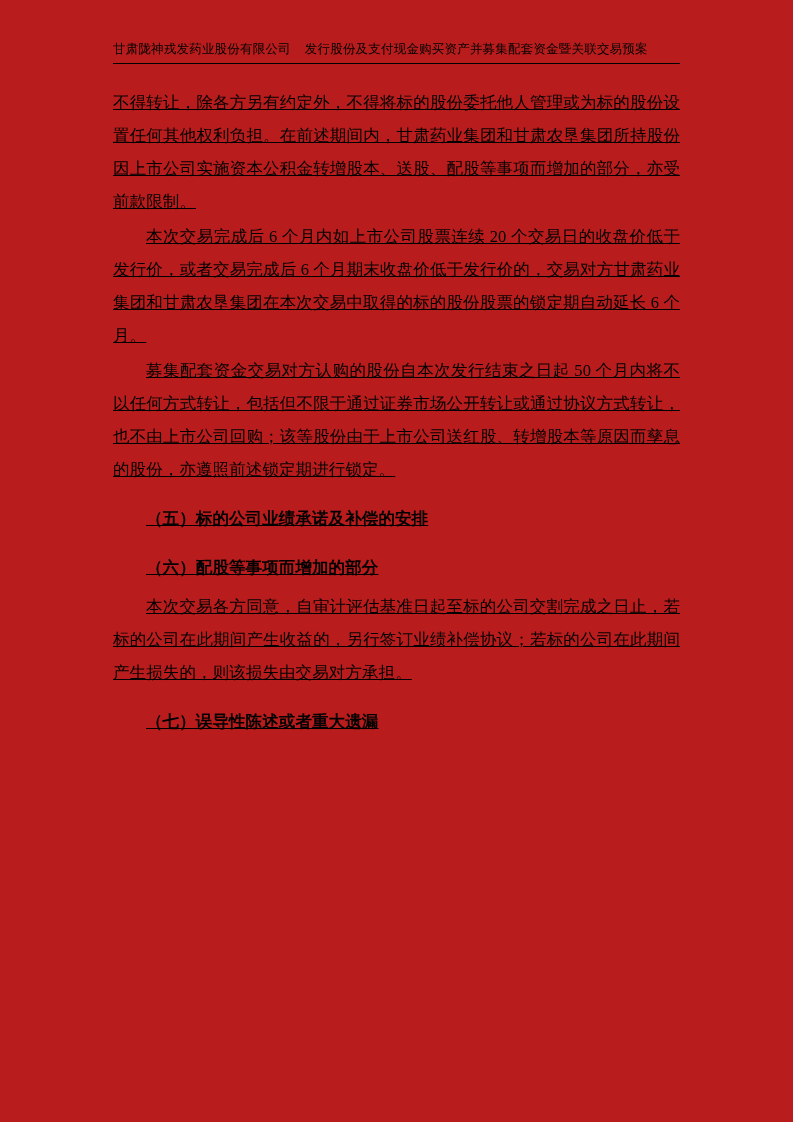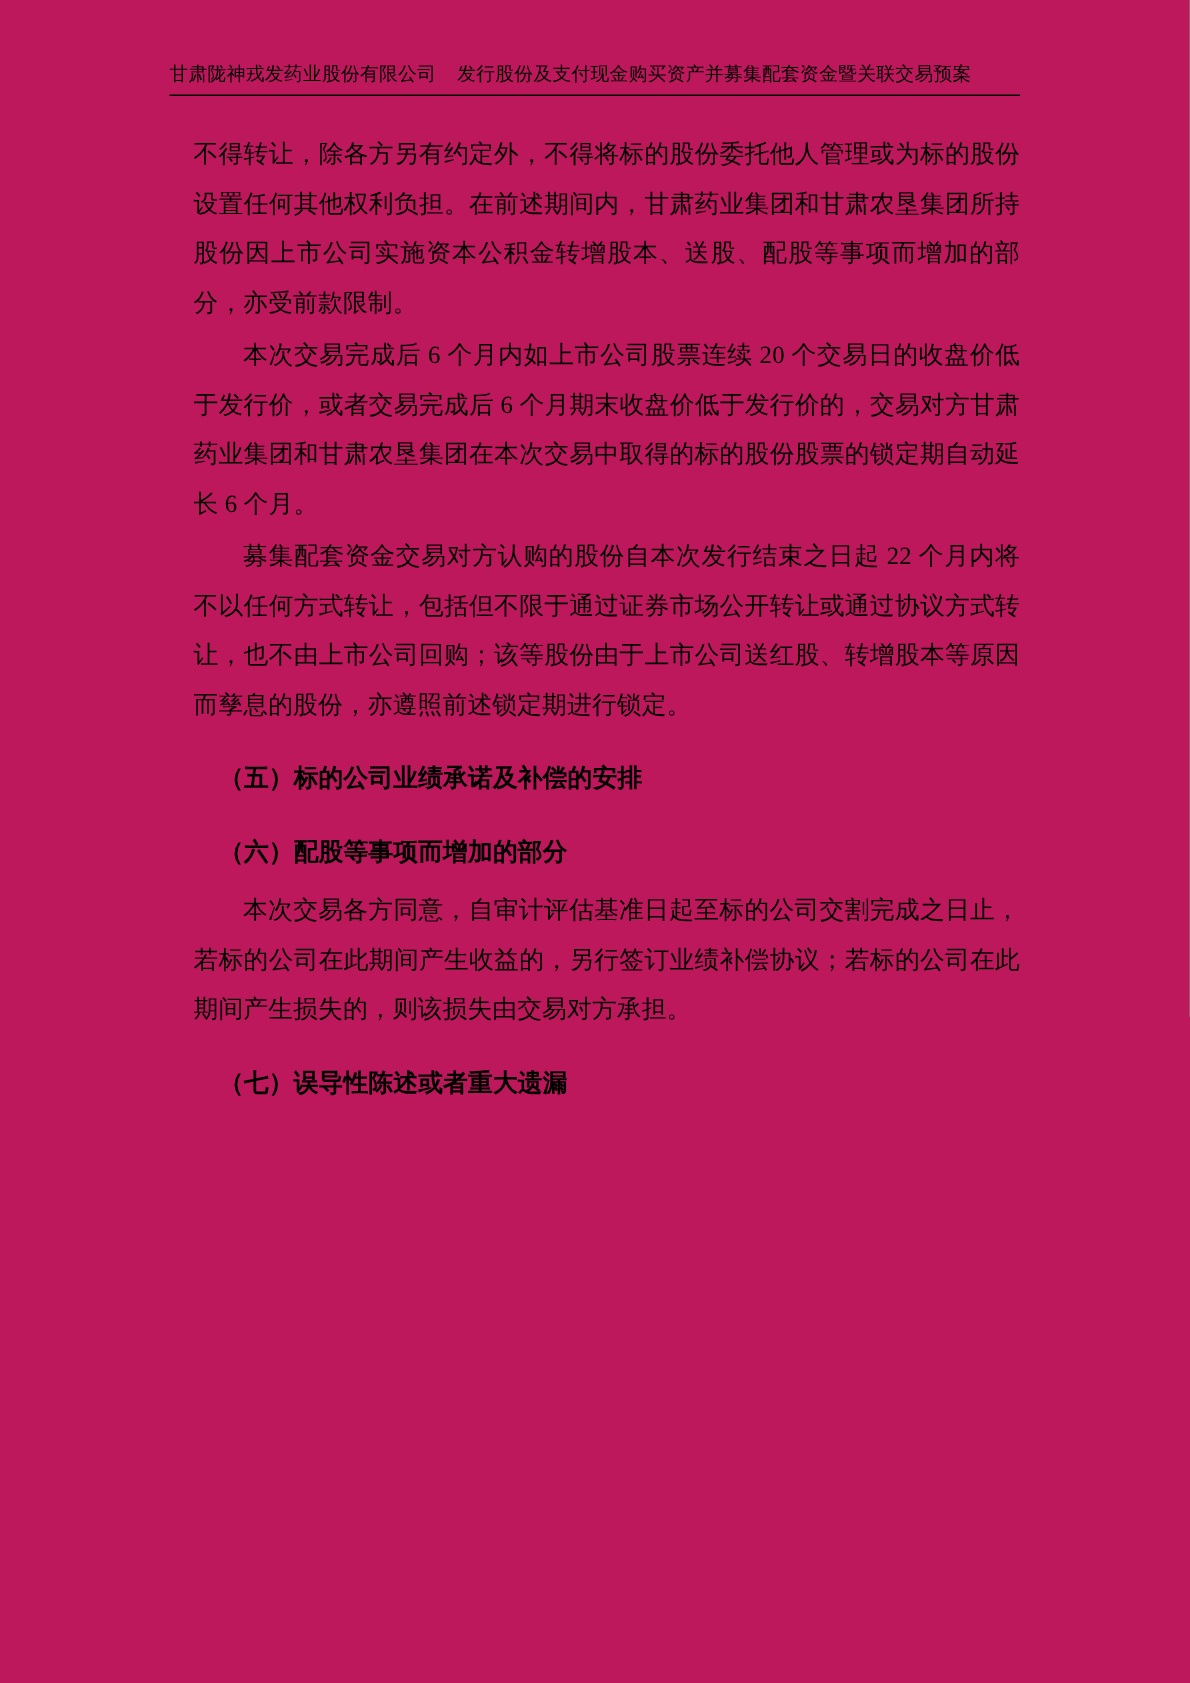--- a/index.html
+++ b/index.html
@@ -7,21 +7,21 @@
     padding: 0;
     background: #8a8a8a;
   }
   body {
     font-family: "Liberation Serif", "DejaVu Serif", serif;
   }
   .page {
     position: relative;
     width: 793px;
     height: 1122px;
-    background: #be185d;
+    background: #b91c1c;
     margin: 0 auto;
     box-sizing: border-box;
     overflow: hidden;
   }
   .page-inner {
     position: absolute;
     left: 113px;
     top: 40px;
     width: 567px;
   }
@@ -46,47 +46,49 @@
   }
   .body-text {
     font-size: 16.5px;
     line-height: 2.0;
     color: #000;
     text-align: justify;
     text-justify: inter-ideograph;
     letter-spacing: 0.1px;
   }
   p.para {
-    margin: 0 0 2px 16px;
+    margin: 0 0 2px 0;
     text-indent: 2em;
+    text-decoration: underline;
   }
   p.heading {
     margin: 16px 0 6px 0;
     text-indent: 2em;
     font-weight: bold;
+    text-decoration: underline;
   }
   p.first {
     text-indent: 0;
   }
 </style>
 </head>
 <body>
 
 <div class="page">
   <div class="page-inner">
 
     <div class="header">
       <span>甘肃陇神戎发药业股份有限公司</span><span class="gap"></span><span>发行股份及支付现金购买资产并募集配套资金暨关联交易预案</span>
     </div>
     <hr class="header-rule">
 
     <div class="body-text">
       <p class="para first">不得转让，除各方另有约定外，不得将标的股份委托他人管理或为标的股份设置任何其他权利负担。在前述期间内，甘肃药业集团和甘肃农垦集团所持股份因上市公司实施资本公积金转增股本、送股、配股等事项而增加的部分，亦受前款限制。</p>
       <p class="para">本次交易完成后 6 个月内如上市公司股票连续 20 个交易日的收盘价低于发行价，或者交易完成后 6 个月期末收盘价低于发行价的，交易对方甘肃药业集团和甘肃农垦集团在本次交易中取得的标的股份股票的锁定期自动延长 6 个月。</p>
-      <p class="para">募集配套资金交易对方认购的股份自本次发行结束之日起 22 个月内将不以任何方式转让，包括但不限于通过证券市场公开转让或通过协议方式转让，也不由上市公司回购；该等股份由于上市公司送红股、转增股本等原因而孳息的股份，亦遵照前述锁定期进行锁定。</p>
+      <p class="para">募集配套资金交易对方认购的股份自本次发行结束之日起 50 个月内将不以任何方式转让，包括但不限于通过证券市场公开转让或通过协议方式转让，也不由上市公司回购；该等股份由于上市公司送红股、转增股本等原因而孳息的股份，亦遵照前述锁定期进行锁定。</p>
 
       <p class="heading">（五）标的公司业绩承诺及补偿的安排</p>
 
       <p class="heading">（六）配股等事项而增加的部分</p>
       <p class="para">本次交易各方同意，自审计评估基准日起至标的公司交割完成之日止，若标的公司在此期间产生收益的，另行签订业绩补偿协议；若标的公司在此期间产生损失的，则该损失由交易对方承担。</p>
 
       <p class="heading">（七）误导性陈述或者重大遗漏</p>
     </div>
 
   </div>

